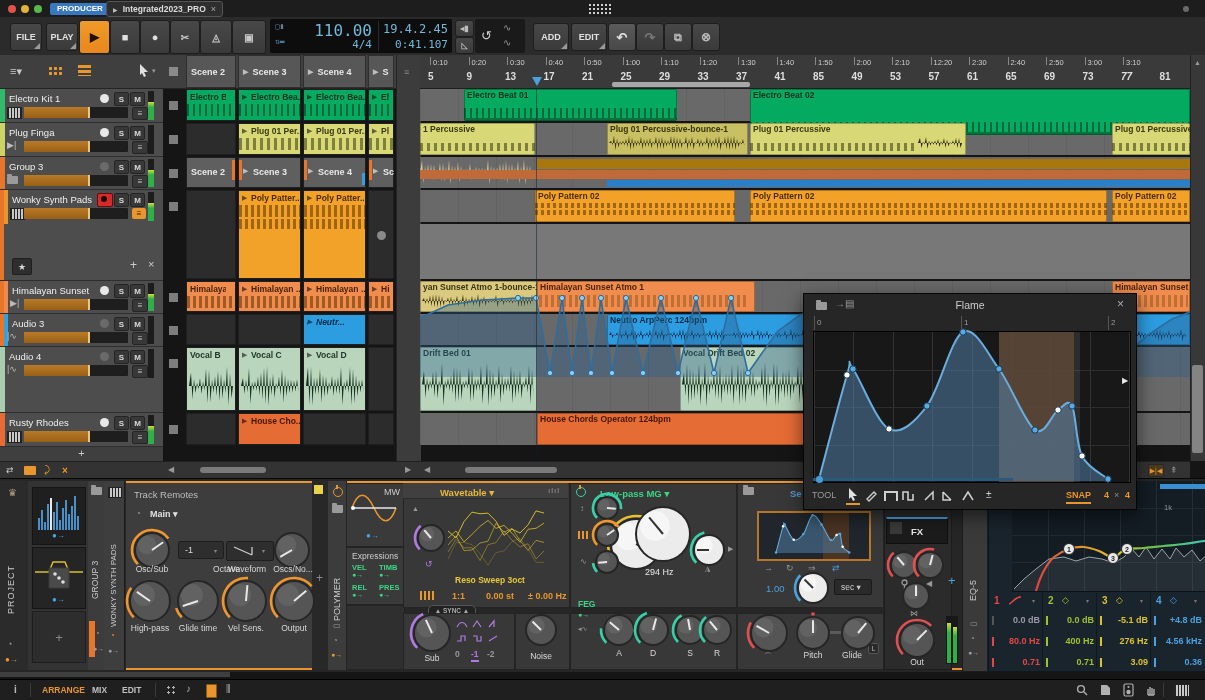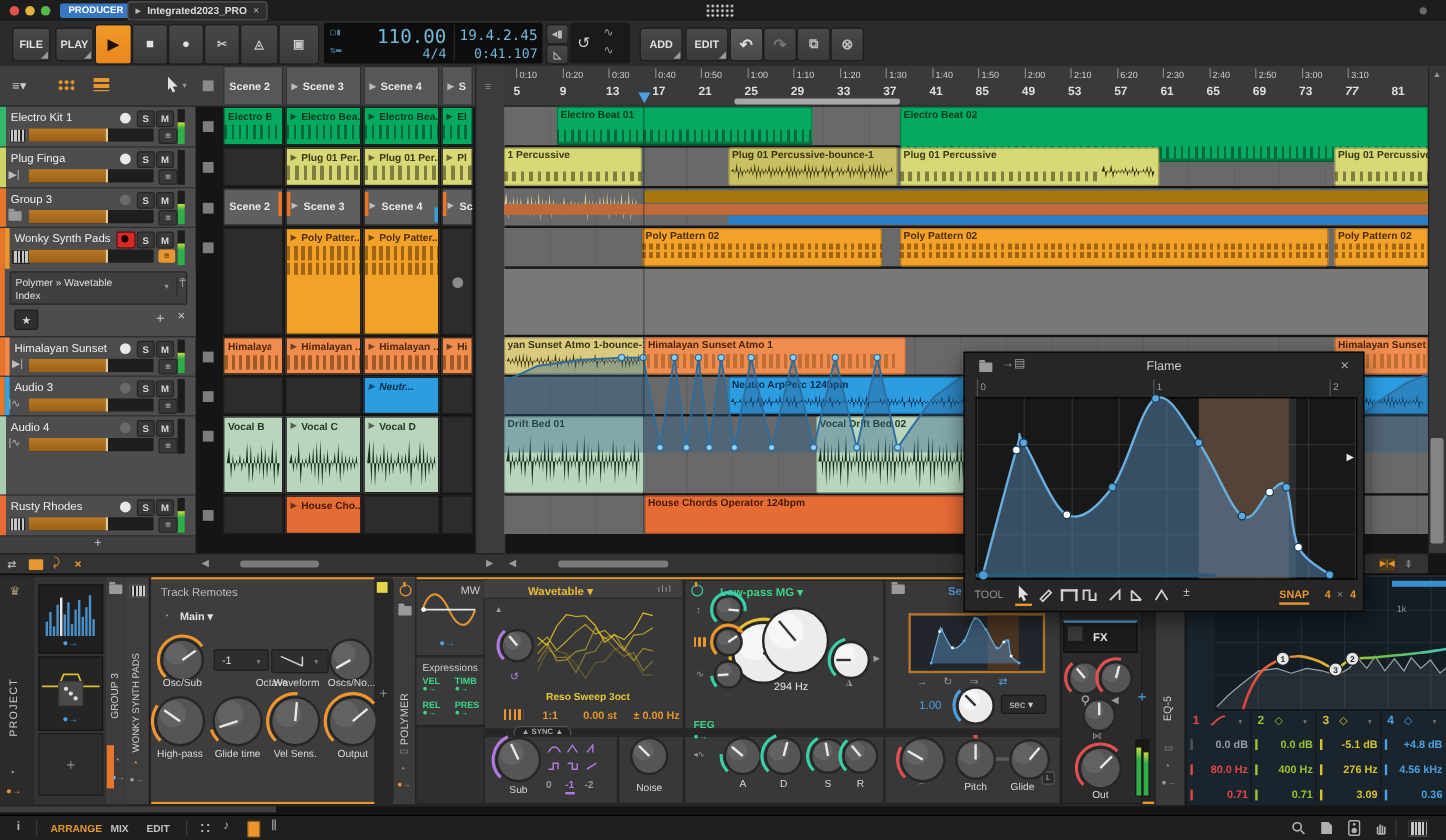--- a/index.html
+++ b/index.html
@@ -130,21 +130,21 @@
         <div class="abs" style="left: 321px; top: 3px; font-size: 7.5px; color: rgb(207, 207, 207);">1:30</div>
         <div class="abs" style="left: 356.5px; top: 2px; width: 1px; height: 8px; background: rgb(136, 136, 136);"></div>
         <div class="abs" style="left: 359.5px; top: 3px; font-size: 7.5px; color: rgb(207, 207, 207);">1:40</div>
         <div class="abs" style="left: 395px; top: 2px; width: 1px; height: 8px; background: rgb(136, 136, 136);"></div>
         <div class="abs" style="left: 398px; top: 3px; font-size: 7.5px; color: rgb(207, 207, 207);">1:50</div>
         <div class="abs" style="left: 433.5px; top: 2px; width: 1px; height: 8px; background: rgb(136, 136, 136);"></div>
         <div class="abs" style="left: 436.5px; top: 3px; font-size: 7.5px; color: rgb(207, 207, 207);">2:00</div>
         <div class="abs" style="left: 472px; top: 2px; width: 1px; height: 8px; background: rgb(136, 136, 136);"></div>
         <div class="abs" style="left: 475px; top: 3px; font-size: 7.5px; color: rgb(207, 207, 207);">2:10</div>
         <div class="abs" style="left: 510.5px; top: 2px; width: 1px; height: 8px; background: rgb(136, 136, 136);"></div>
-        <div class="abs" style="left: 513.5px; top: 3px; font-size: 7.5px; color: rgb(207, 207, 207);">6:20</div>
+        <div class="abs" style="left: 513.5px; top: 3px; font-size: 7.5px; color: rgb(207, 207, 207);">12:20</div>
         <div class="abs" style="left: 549px; top: 2px; width: 1px; height: 8px; background: rgb(136, 136, 136);"></div>
         <div class="abs" style="left: 552px; top: 3px; font-size: 7.5px; color: rgb(207, 207, 207);">2:30</div>
         <div class="abs" style="left: 587.5px; top: 2px; width: 1px; height: 8px; background: rgb(136, 136, 136);"></div>
         <div class="abs" style="left: 590.5px; top: 3px; font-size: 7.5px; color: rgb(207, 207, 207);">2:40</div>
         <div class="abs" style="left: 626px; top: 2px; width: 1px; height: 8px; background: rgb(136, 136, 136);"></div>
         <div class="abs" style="left: 629px; top: 3px; font-size: 7.5px; color: rgb(207, 207, 207);">2:50</div>
         <div class="abs" style="left: 664.5px; top: 2px; width: 1px; height: 8px; background: rgb(136, 136, 136);"></div>
         <div class="abs" style="left: 667.5px; top: 3px; font-size: 7.5px; color: rgb(207, 207, 207);">3:00</div>
         <div class="abs" style="left: 703px; top: 2px; width: 1px; height: 8px; background: rgb(136, 136, 136);"></div>
         <div class="abs" style="left: 706px; top: 3px; font-size: 7.5px; color: rgb(207, 207, 207);">3:10</div>
@@ -295,26 +295,20 @@
         </div>
         <div class="piano-ic" style="left: 7px; top: 18px; width: 13px; height: 10px;"></div>
         <div class="abs" style="left: 24px; top: 18px; width: 104px; height: 11px; background: rgb(30, 30, 30); border-radius: 1px;">
           <div class="abs" style="left: 0px; top: 0px; width: 62%; height: 100%; background: linear-gradient(rgb(184, 122, 40), rgb(154, 96, 21));"></div>
           <div class="abs" style="left: 62%; top: 0px; width: 2px; height: 100%; background: rgb(232, 200, 136);"></div>
         </div>
         <div class="abs" style="left: 132px; top: 18px; width: 14px; height: 11px; border-radius: 2px; display: flex; align-items: center; justify-content: center; font-size: 8px; background: rgb(56, 56, 56); color: rgb(204, 204, 204); border: 1px solid rgb(36, 36, 36);">≡</div>
       </div>
       <div class="abs" style="left: 0px; top: 169px; width: 163px; height: 57px; background: rgb(77, 77, 77); border-bottom: 1px solid rgb(46, 46, 46); box-sizing: border-box;">
         <div class="abs" style="left: 0px; top: 0px; width: 4px; height: 100%; background: rgb(232, 118, 42);"></div>
-        <div class="abs" style="left: 8px; top: 2px; width: 146px; height: 26px; background: rgb(63, 63, 63); border: 1px solid rgb(38, 38, 38); border-radius: 2px;">
-          <div class="abs" style="left: 4px; top: 3px; font-size: 8.5px; color: rgb(224, 224, 224);">Polymer » Wavetable</div>
-          <div class="abs" style="left: 4px; top: 14px; font-size: 8.5px; color: rgb(224, 224, 224);">Index</div>
-          <div class="abs" style="left: 128px; top: 8px; font-size: 7px; color: rgb(153, 153, 153);">▾</div>
-          <div class="abs" style="left: 138px; top: 4px; width: 8px; height: 16px; border-left: 1px solid rgb(42, 42, 42); font-size: 9px; color: rgb(204, 204, 204); text-align: center;">⍑</div>
-        </div>
         <div class="abs" style="left: 12px; top: 34px; width: 18px; height: 15px; background: rgb(46, 46, 46); border: 1px solid rgb(30, 30, 30); border-radius: 2px; color: rgb(216, 216, 216); font-size: 9px; display: flex; align-items: center; justify-content: center;">★</div>
         <div class="abs" style="left: 130px; top: 34px; font-size: 12px; color: rgb(204, 204, 204);">+</div>
         <div class="abs" style="left: 148px; top: 34px; font-size: 11px; color: rgb(204, 204, 204);">×</div>
       </div>
       <div class="abs" style="left: 0px; top: 392px; width: 163px; height: 14px; background: rgb(63, 63, 63); color: rgb(204, 204, 204); font-size: 11px; text-align: center; line-height: 13px; border-bottom: 1px solid rgb(42, 42, 42);">+</div>
       <div class="abs" style="left: 0px; top: 406px; width: 420px; height: 17px; background: rgb(51, 51, 51); border-top: 1px solid rgb(32, 32, 32);">
         <div class="abs" style="left: 6px; top: 3px; font-size: 9px; color: rgb(204, 204, 204);">⇄</div>
         <div class="abs" style="left: 24px; top: 4px; width: 12px; height: 9px; background: rgb(232, 150, 45); border-radius: 1px;"></div>
         <div class="abs" style="left: 44px; top: 2px; font-size: 10px; color: rgb(232, 150, 45);">⤸</div>
         <div class="abs" style="left: 62px; top: 3px; font-size: 10px; color: rgb(232, 150, 45); font-weight: bold;">×</div>

